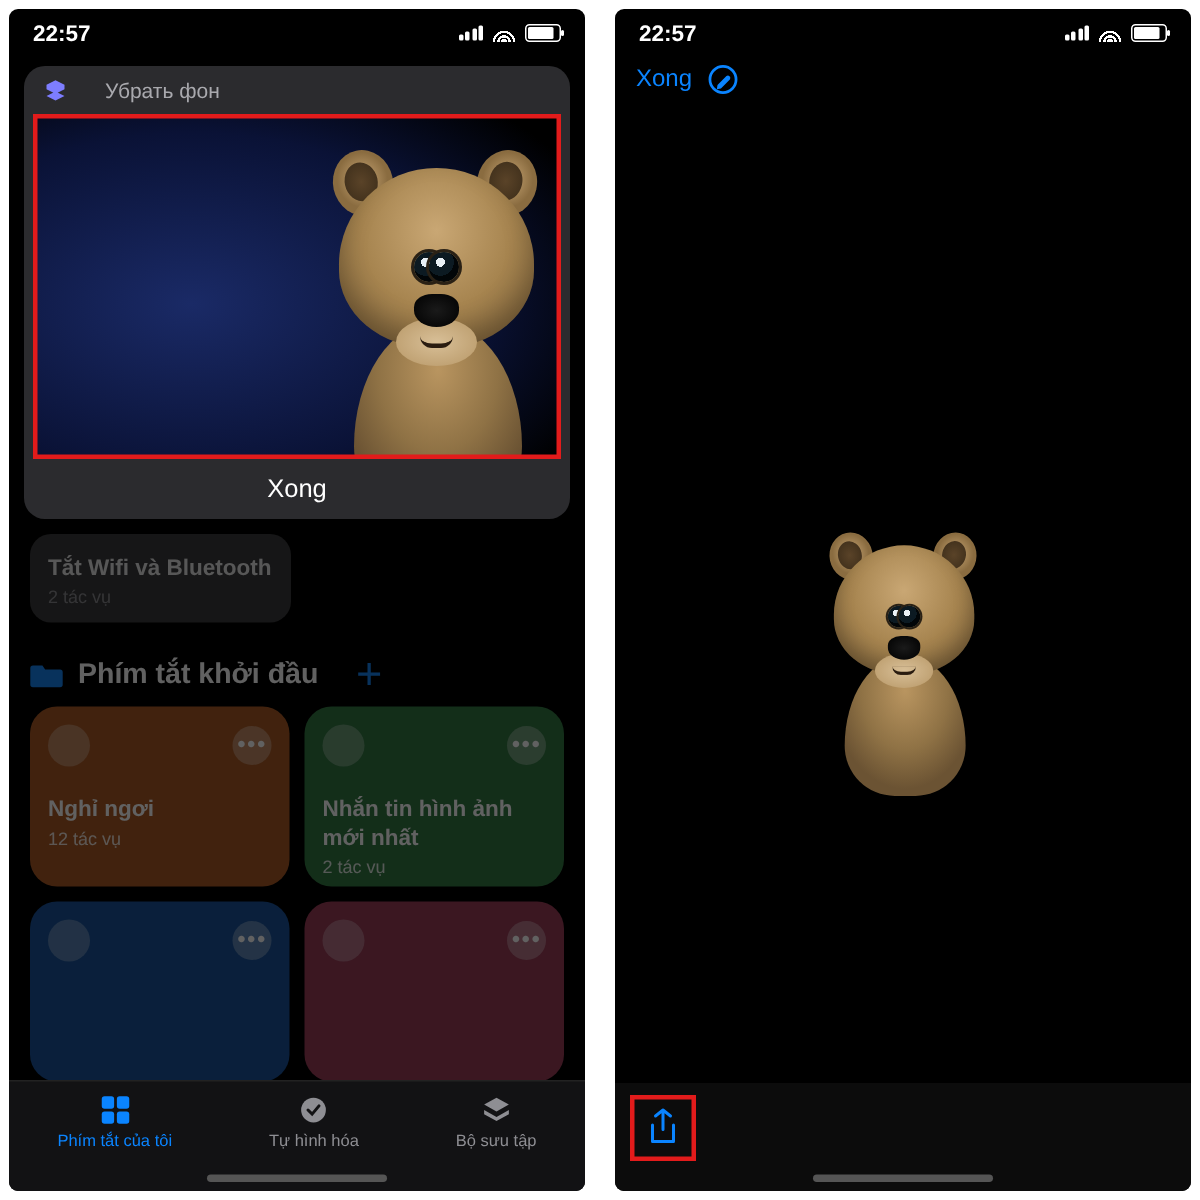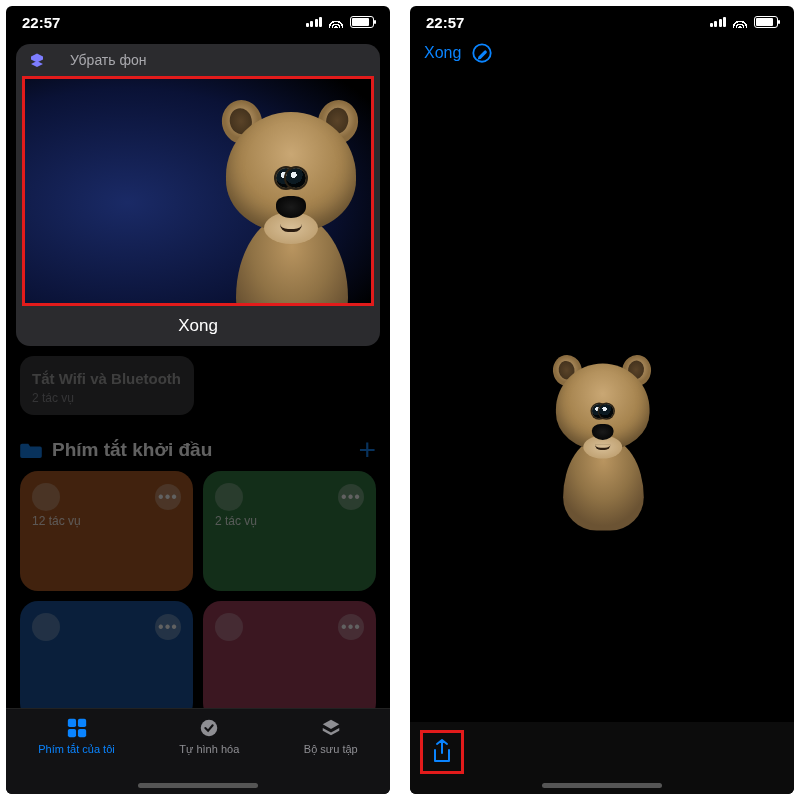--- a/index.html
+++ b/index.html
@@ -51,37 +51,37 @@
     width:100%; height:230px; border-radius:4px; overflow:hidden;
     background: radial-gradient(120% 110% at 30% 55%, #1a2a66 0%, #0a1236 45%, #000 70%),
                 radial-gradient(60% 80% at 92% 70%, rgba(150,20,30,.9), transparent 60%);
     position:relative;
   }
   .done-btn { text-align:center; color:#fff; font-size:17px; padding-top:10px; }
 
   .dim { filter: brightness(.38) saturate(.9); }
   .shortcut-page { padding: 10px 14px 0 14px; }
   .muted-card { background:#3a3a3c; border-radius:14px; padding:10px 12px; width:49%; color:#cfcfd4; font-size:14px;}
-  .muted-card h4{font-size:15px;color:#a3a3a3;margin:4px 0 2px 0;font-weight:600}
+  .muted-card h4{font-size:15px;color:#e5e5e5;margin:4px 0 2px 0;font-weight:600}
   .muted-card small{color:#8a8a8f;font-size:12px}
-  .sec-head { display:flex; align-items:center; justify-content:space-between; margin: 24px 0 10px 0; gap: 25px;}
+  .sec-head { display:flex; align-items:center; justify-content:flex-start; margin: 24px 0 10px 0; gap: 25px;}
   .sec-head .left { display:flex; align-items:center; gap:10px; font-size:19px; font-weight:600;}
   .sec-head .left .folder{ width:22px;height:18px;color:#0a84ff;}
   .plus { color:#0a84ff; font-size:30px; line-height:20px; font-weight:300;}
   .grid { display:flex; flex-wrap:wrap; gap:10px; }
   .tile { width: calc(50% - 5px); height:120px; border-radius:18px; padding:12px; position:relative; color:#fff;}
   .tile .top { display:flex; justify-content:space-between; align-items:center;}
   .tile .top .circ{ width:28px;height:28px;border-radius:50%;background:rgba(255,255,255,.28);}
   .tile .dots{ width:26px;height:26px;border-radius:50%;background:rgba(255,255,255,.3);display:flex;align-items:center;justify-content:center;color:#fff;font-size:16px;letter-spacing:1px}
   .tile h4{font-size:15px;font-weight:600;margin-top:20px;line-height:1.25}
   .tile small{font-size:12px;opacity:.85}
   .t-orange{background:#b3591e}.t-green{background:#2d7a3f}.t-blue{background:#1453a3}.t-pink{background:#a23a58}
 
   .tabbar {
-    position:absolute; left:0; right:0; bottom:0; height:86px;
+    position:absolute; left:0; right:0; bottom:0; height:74px;
     background:#121214; border-top:1px solid #222;
     display:flex; justify-content:space-around; align-items:flex-start; padding-top:8px;
   }
   .tabbar .tab { display:flex; flex-direction:column; align-items:center; gap:4px; font-size:11px; color:#8e8e93;}
   .tabbar .tab.active{ color:#0a84ff;}
   .tabbar .tab .ic{ width:26px;height:22px; display:flex;align-items:center;justify-content:center;}
   .home-ind { position:absolute; bottom:6px; left:50%; transform:translateX(-50%); width:120px;height:5px;border-radius:3px;background:#555;}
 
   
   .topbar { display:flex; align-items:center; gap:10px; padding: 4px 14px 6px 14px; font-size:16px;}
@@ -188,27 +188,29 @@
       </div>
       <span class="plus">+</span>
     </div>
 
     <div class="grid">
       <div class="tile t-orange">
         <div class="top">
             <span class="circ"></span>
             <span class="dots">•••</span>
           </div>
+        <h4>Nghỉ ngơi</h4>
         <small>12 tác vụ</small>
       </div>
       <div class="tile t-green">
         <div class="top">
             <span class="circ"></span>
             <span class="dots">•••</span>
           </div>
+        <h4>Nhắn tin hình ảnh mới nhất</h4>
         <small>2 tác vụ</small>
       </div>
       <div class="tile t-blue">
         <div class="top">
             <span class="circ"></span>
             <span class="dots">•••</span>
           </div>
       </div>
       <div class="tile t-pink">
         <div class="top">

